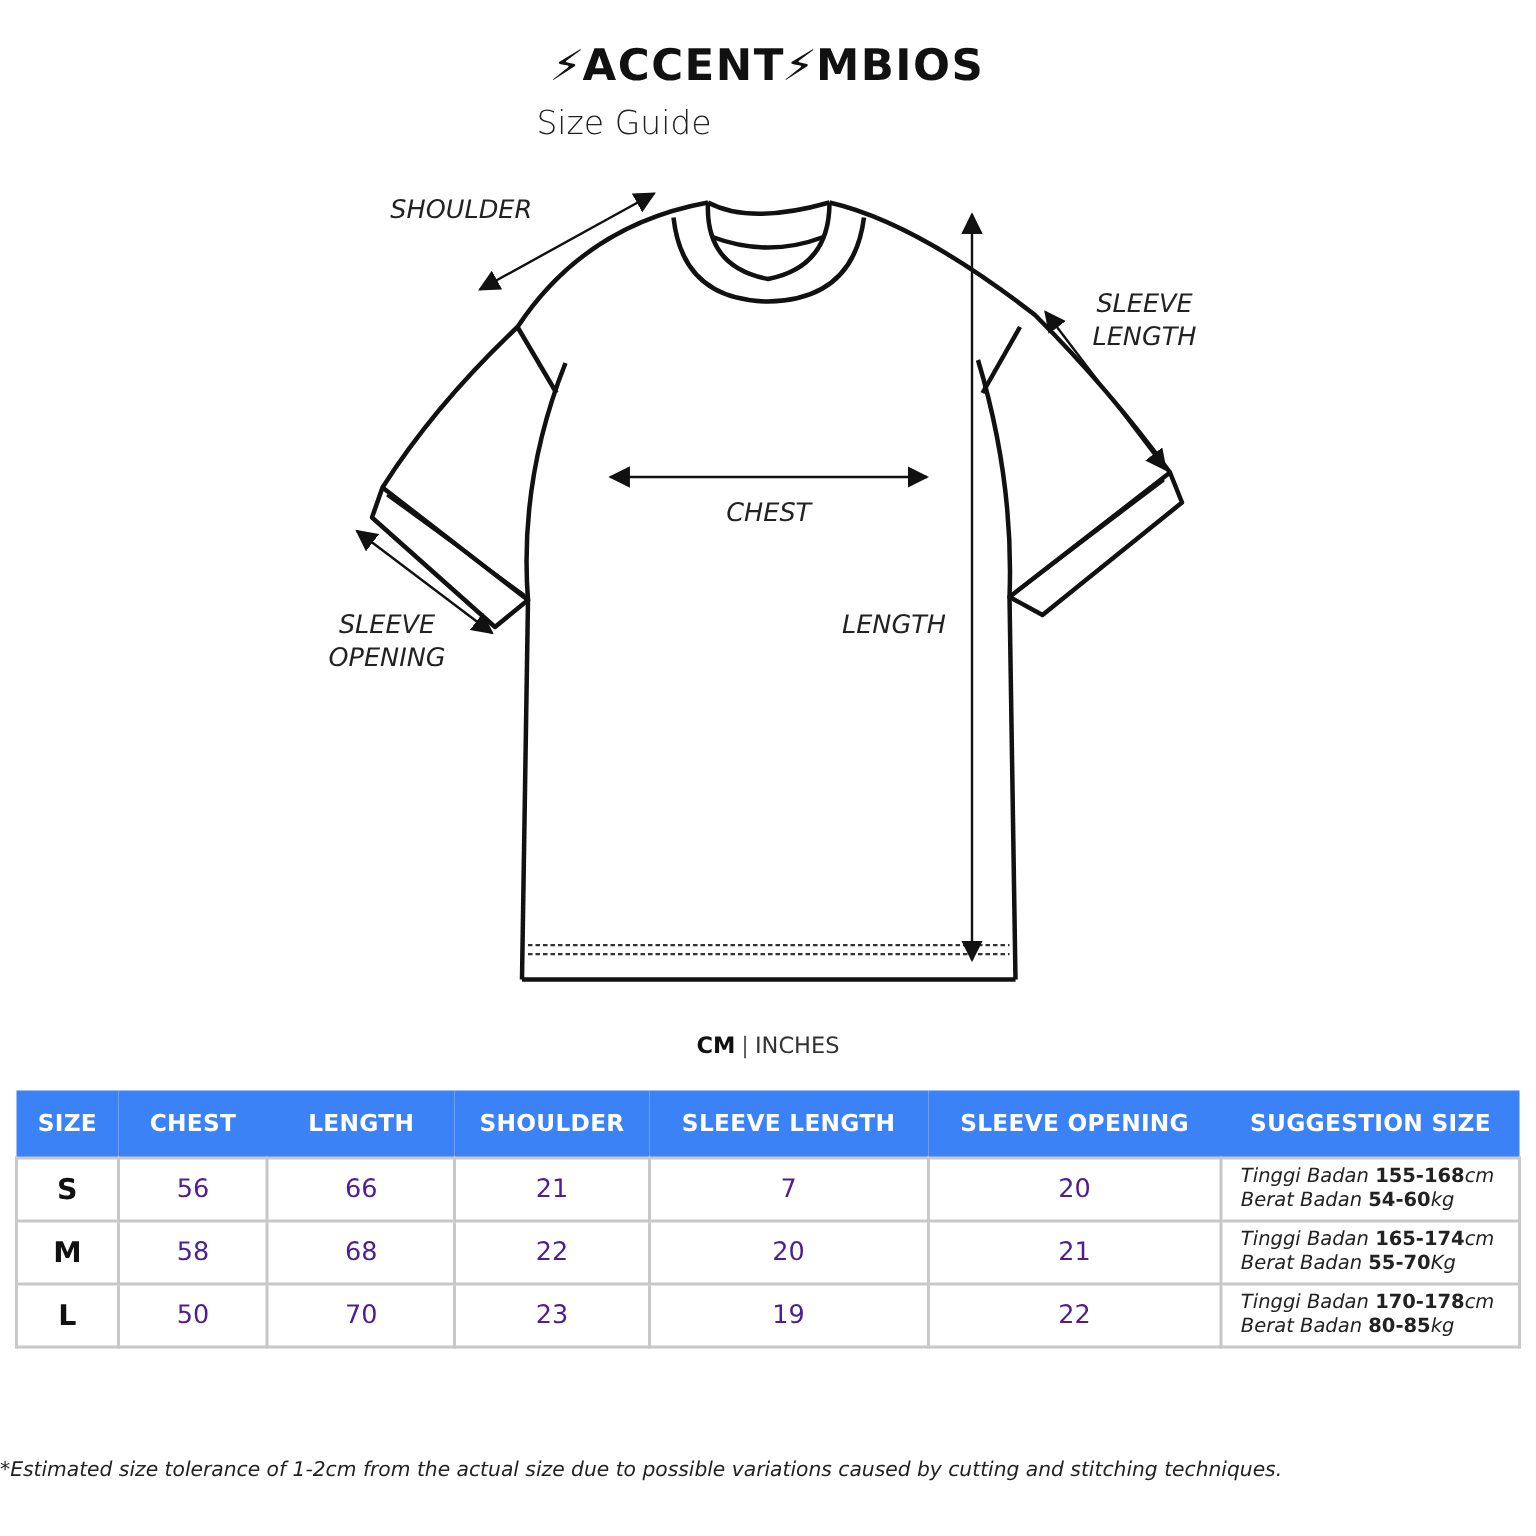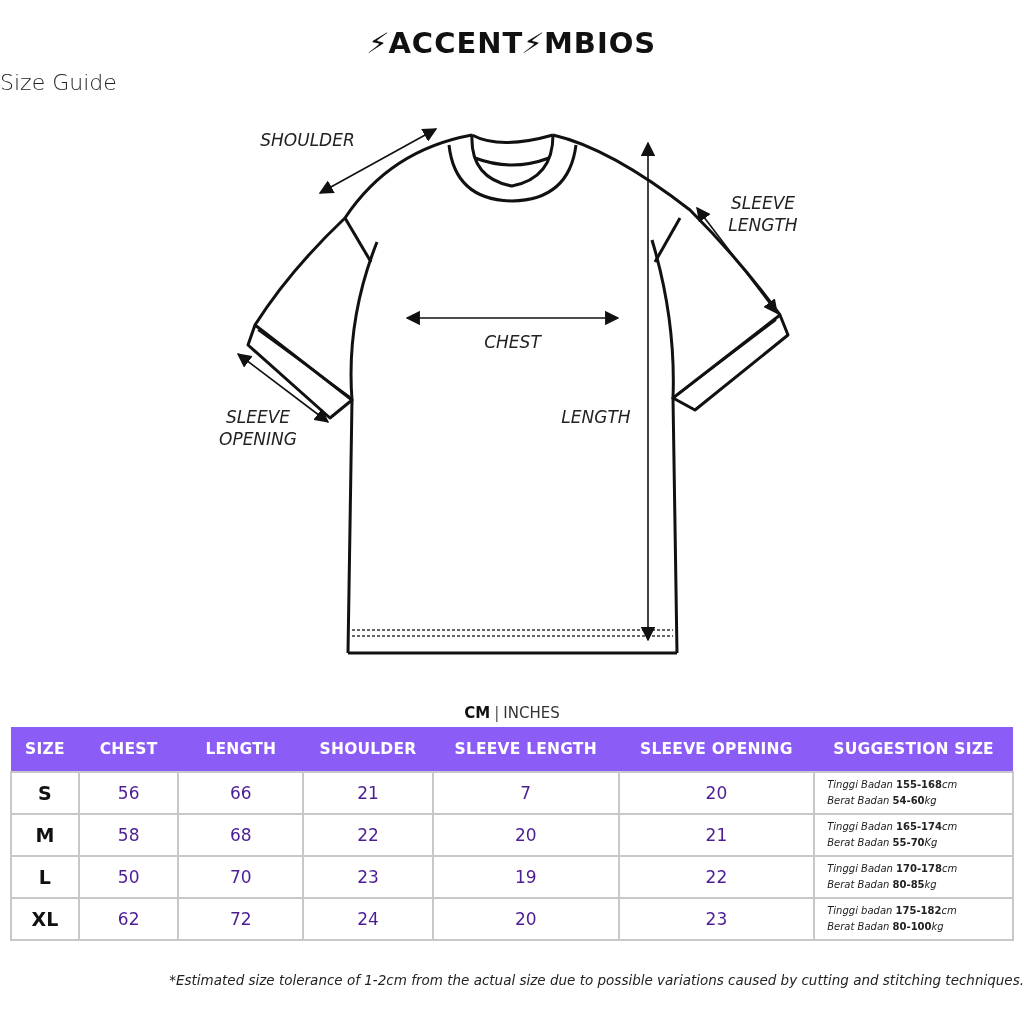--- a/index.html
+++ b/index.html
@@ -1,32 +1,32 @@
 <!DOCTYPE html>
 <html><head>
 <meta charset="utf-8">
 <style>
   html, body { margin: 0; padding: 0; background: #ffffff; }
   body { width: 1024px; height: 1024px; position: relative; overflow: hidden; font-family: "Liberation Sans", "DejaVu Sans", sans-serif; color: #1a1a1a; }
   .brand { position: absolute; top: 26px; left: 0; width: 1024px; text-align: center; font-family: "DejaVu Sans", sans-serif; font-weight: 900; font-size: 29px; letter-spacing: 1px; color: #111; }
   .brand .bolt { display: inline-block; font-size: 28px; transform: skewX(-10deg); }
-  .subtitle { position: absolute; top: 70px; left: 0; width: 832px; font-size: 22px; color: #222; font-family: "DejaVu Sans", sans-serif; font-weight: 300; }
+  .subtitle { position: absolute; top: 70px; left: 0; width: 832px; text-align: center; font-size: 22px; color: #222; font-family: "DejaVu Sans", sans-serif; font-weight: 300; }
   .diagram { position: absolute; left: 0; top: 110px; width: 1024px; height: 560px; }
   .lbl { position: absolute; font-style: italic; font-size: 17px; color: #222; font-family: "DejaVu Sans", sans-serif; line-height: 22px; text-align: center; }
-  .units { position: absolute; top: 704px; left: 0; width: 1024px; text-align: center; font-size: 15px; color: #333; font-family: "DejaVu Sans", sans-serif; }
+  .units { position: absolute; top: 688px; left: 0; width: 1024px; text-align: center; font-size: 15px; color: #333; font-family: "DejaVu Sans", sans-serif; }
   .units .cm { font-weight: 700; color: #111; }
   .units .sep { color: #555; margin: 0 4px; }
   table.sizes { position: absolute; top: 727px; left: 10px; width: 1004px; border-collapse: collapse; font-family: "DejaVu Sans", sans-serif; }
-  table.sizes thead th { background: #8b5cf6; color: #fff; font-weight: 700; font-size: 15.5px; height: 44px; padding: 0; text-align: center; letter-spacing: 0.2px; white-space: nowrap; }
+  table.sizes thead th { background: #3b82f6; color: #fff; font-weight: 700; font-size: 15.5px; height: 44px; padding: 0; text-align: center; letter-spacing: 0.2px; white-space: nowrap; }
   table.sizes tbody td { border: 2px solid #c8c8c8; text-align: center; font-size: 17px; color: #4c1d95; height: 40px; padding: 0; }
   table.sizes tbody td.size { font-weight: 800; font-size: 19px; color: #111; }
-  table.sizes tbody td.sugg { text-align: left; padding-left: 12px; font-size: 10px; line-height: 16px; color: #222; }
+  table.sizes tbody td.sugg { text-align: left; padding-left: 12px; font-size: 13px; line-height: 16px; color: #222; }
   .sugg i { font-style: italic; }
   .sugg b { font-weight: 700; font-style: normal; }
-  .footnote { position: absolute; top: 972px; left: 0; width: 1024px; text-align: right; font-style: italic; font-size: 13.5px; color: #222; font-family: "DejaVu Sans", sans-serif; }
+  .footnote { position: absolute; top: 972px; left: 0; width: 1024px; text-align: left; font-style: italic; font-size: 13.5px; color: #222; font-family: "DejaVu Sans", sans-serif; }
 </style>
 </head>
 <body>
 
 <div class="brand">
   <span class="bolt">⚡</span><span>ACCENT</span><span class="bolt">⚡</span><span>MBIOS</span>
 </div>
 <div class="subtitle">Size Guide</div>
 
 <div class="diagram">
@@ -146,28 +146,16 @@
       <td>50</td>
       <td>70</td>
       <td>23</td>
       <td>19</td>
       <td>22</td>
       <td class="sugg">
         <div><i>Tinggi Badan </i><b>170-178</b><i>cm</i></div>
         <div><i>Berat Badan </i><b>80-85</b><i>kg</i></div>
       </td>
     </tr>
-    <tr>
-      <td class="size">XL</td>
-      <td>62</td>
-      <td>72</td>
-      <td>24</td>
-      <td>20</td>
-      <td>23</td>
-      <td class="sugg">
-        <div><i>Tinggi badan </i><b>175-182</b><i>cm</i></div>
-        <div><i>Berat Badan </i><b>80-100</b><i>kg</i></div>
-      </td>
-    </tr>
   </tbody>
 </table>
 
 <div class="footnote">*Estimated size tolerance of 1-2cm from the actual size due to possible variations caused by cutting and stitching techniques.</div>
 
 </body></html>

